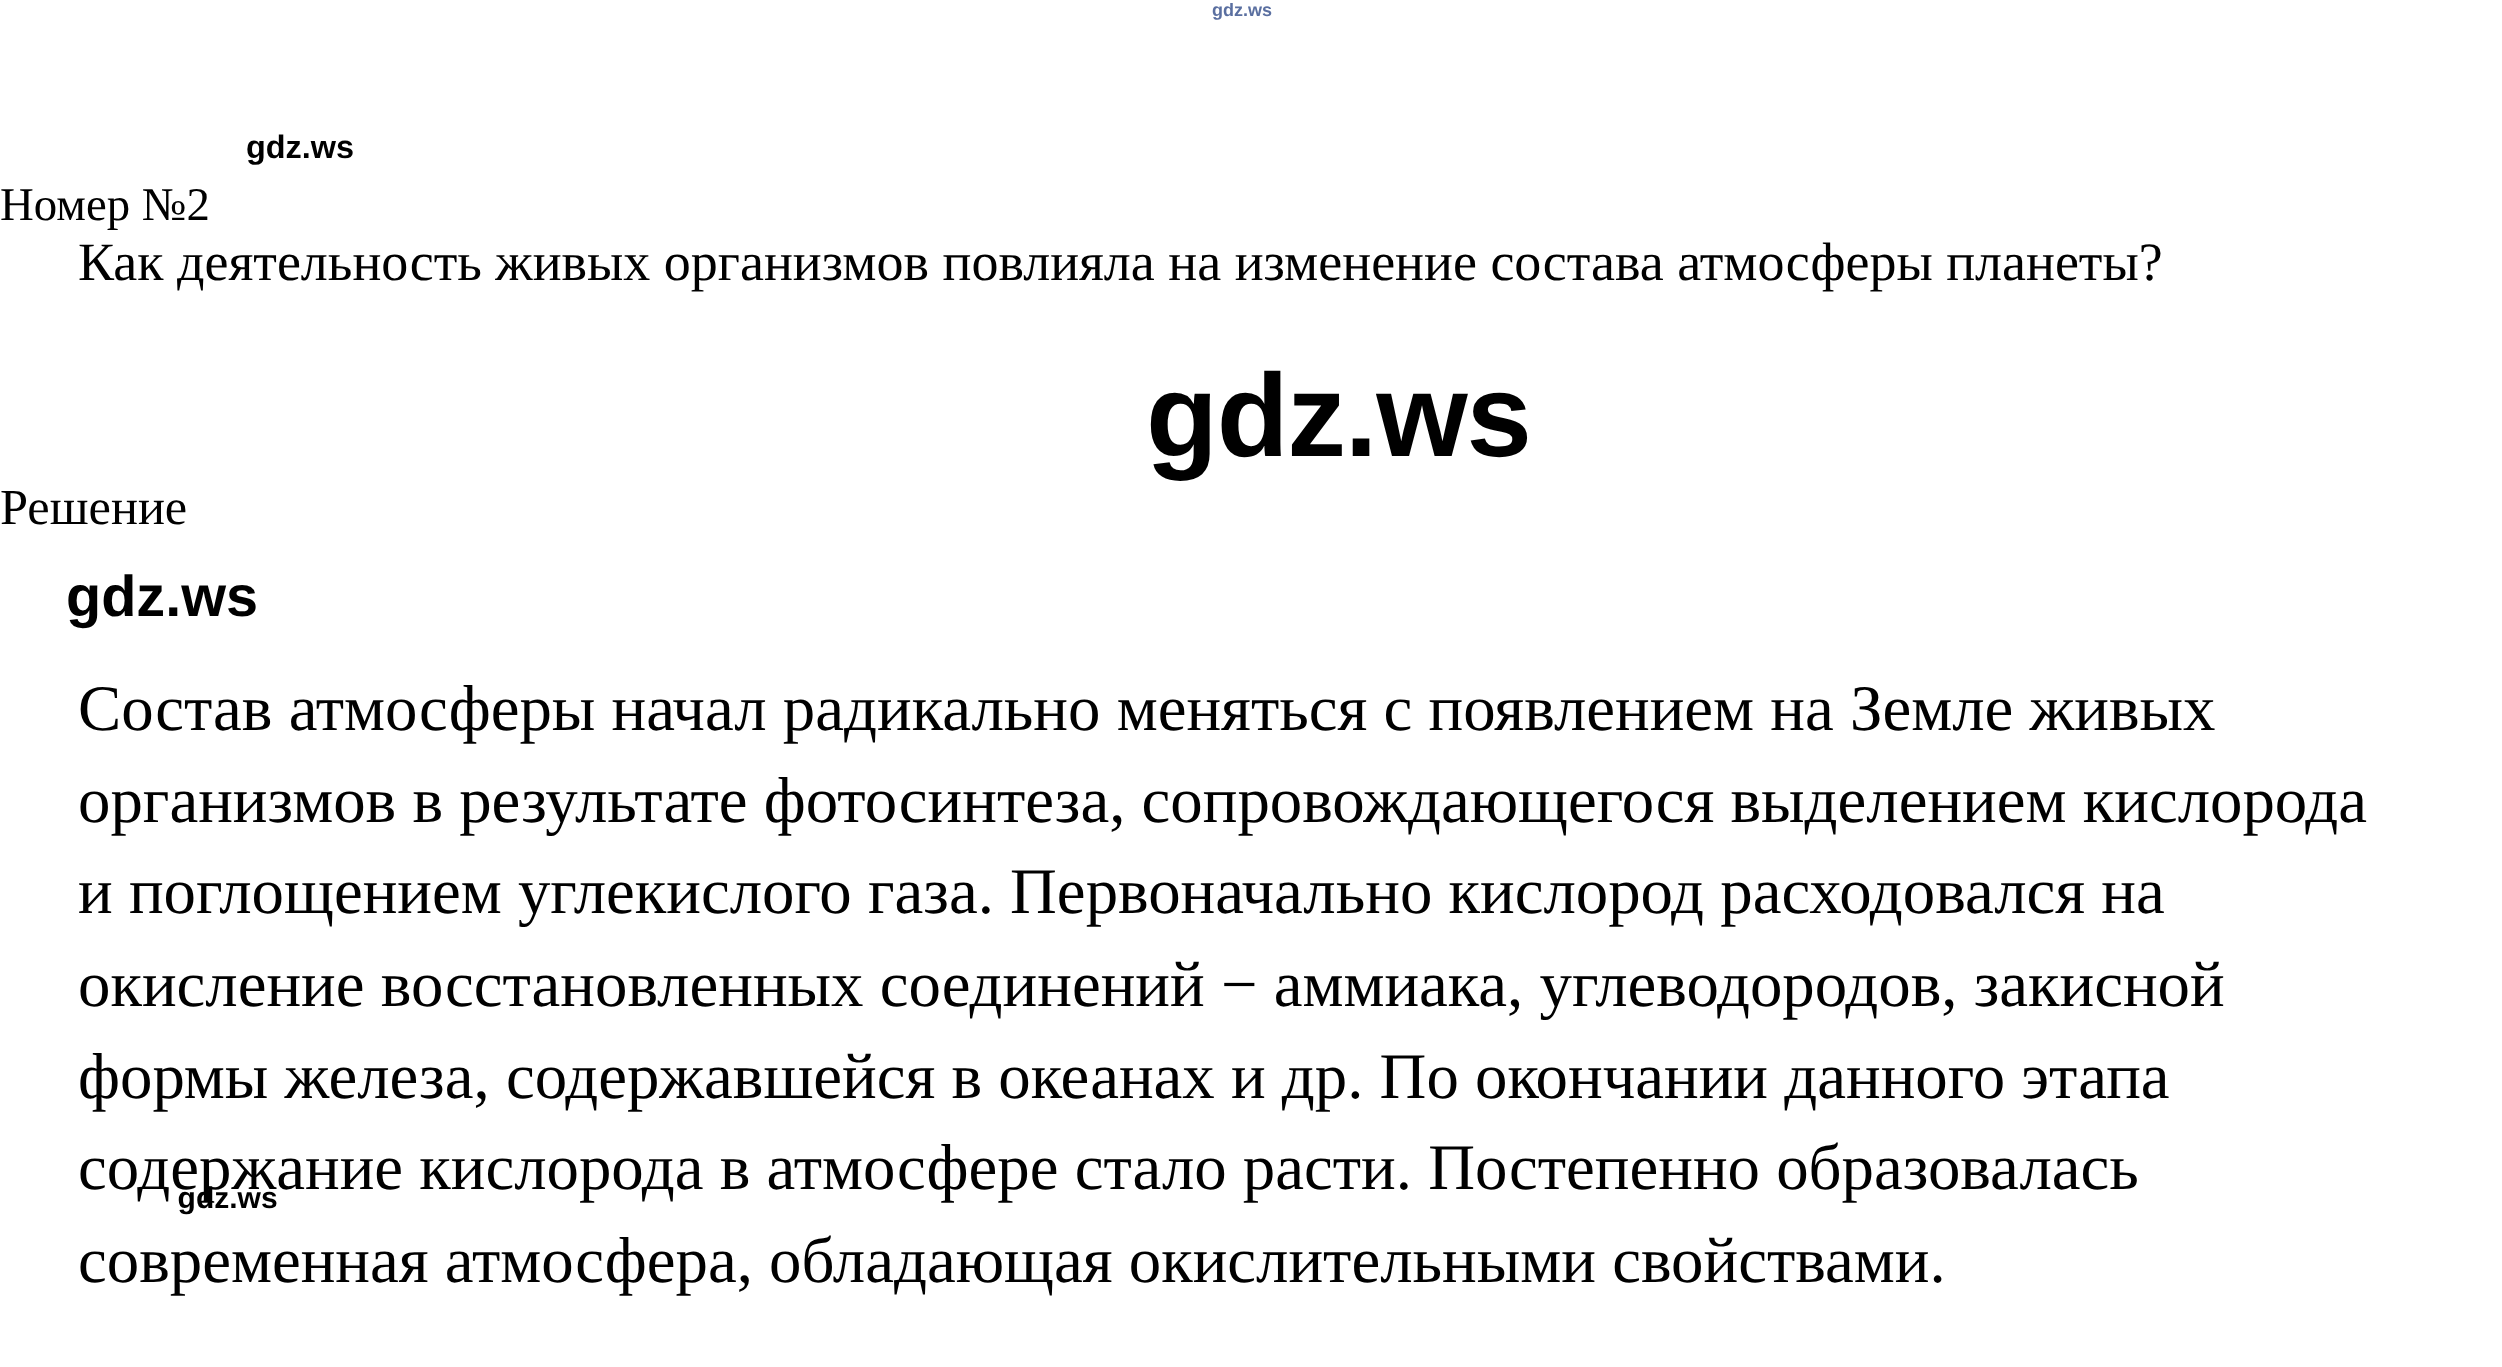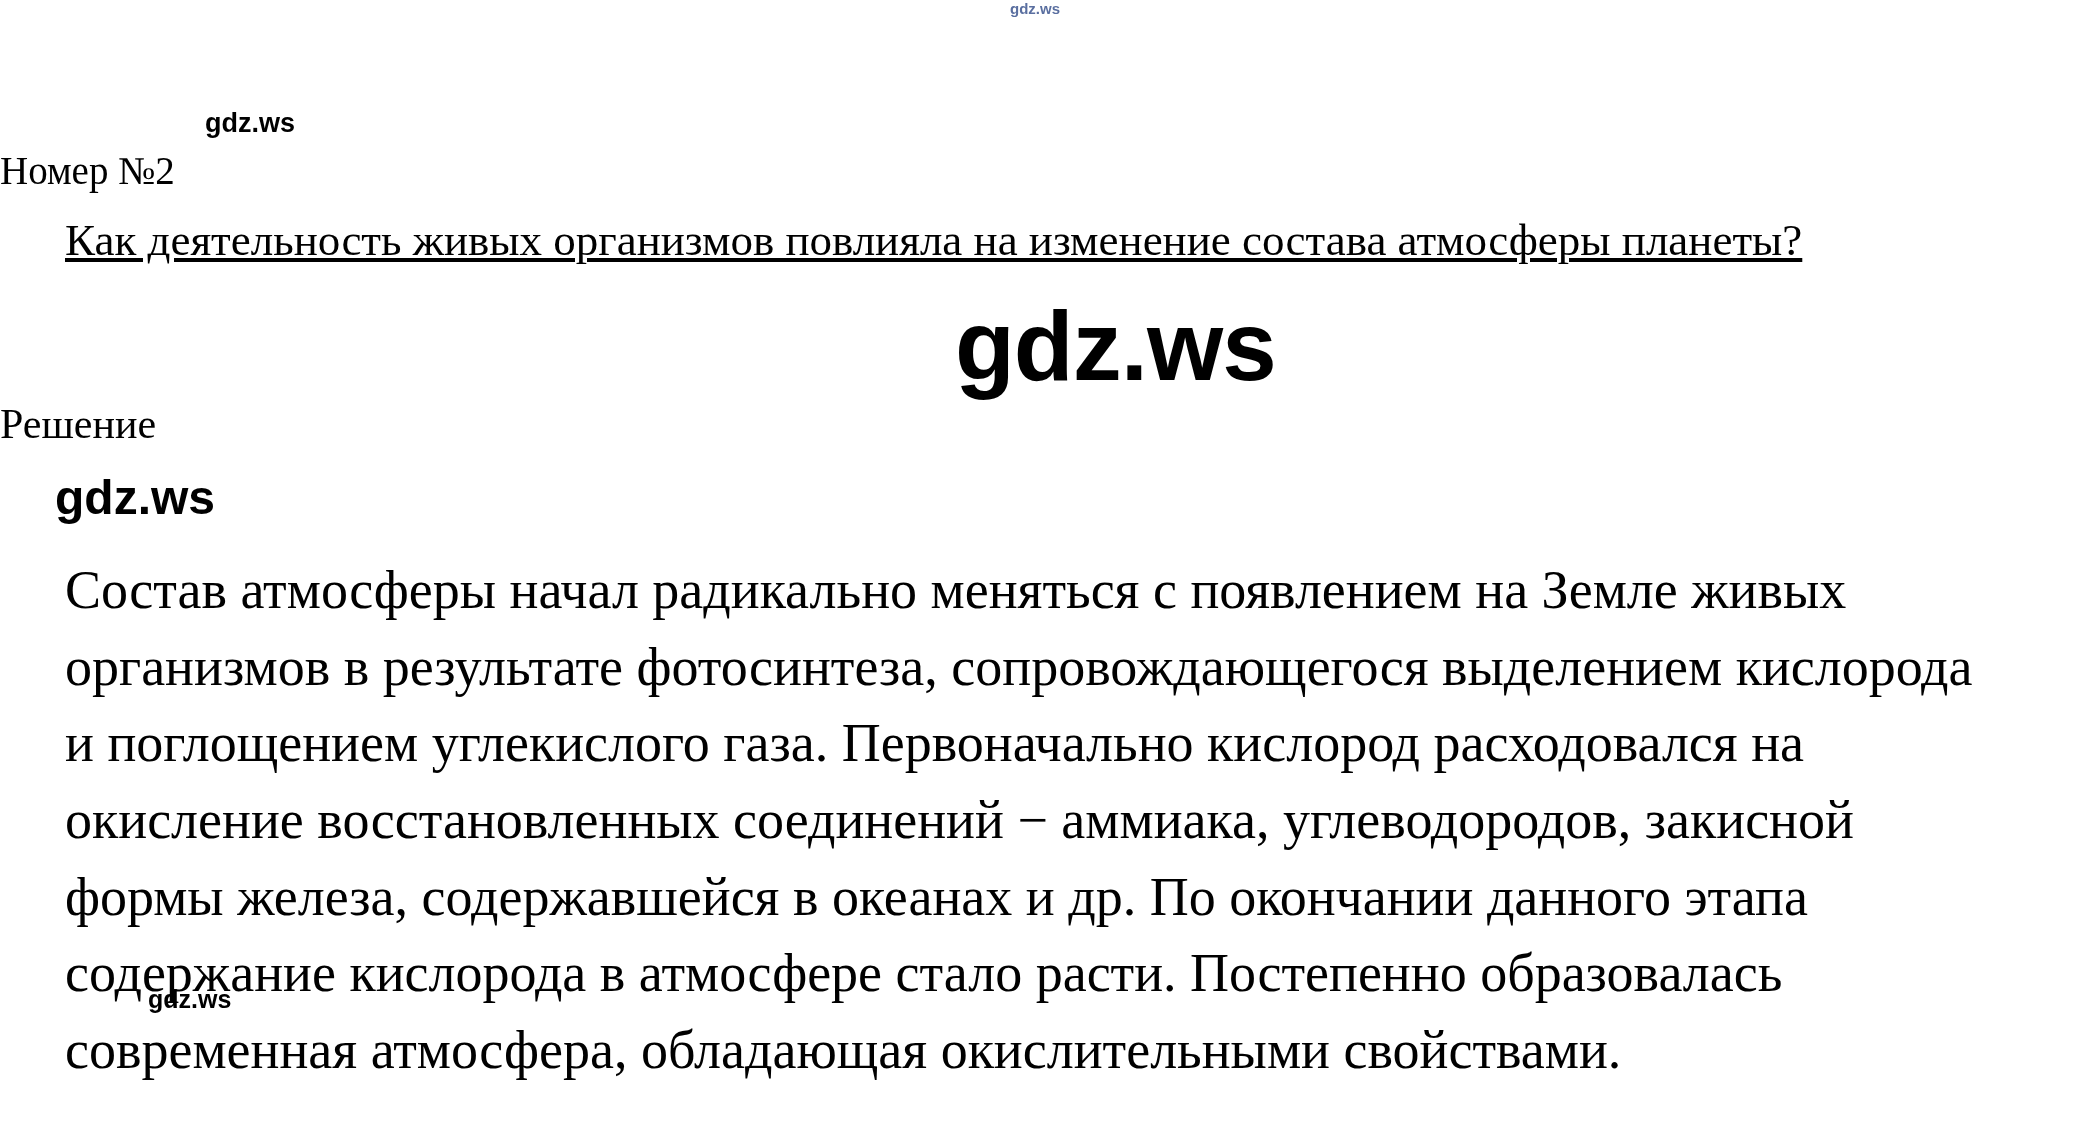--- a/index.html
+++ b/index.html
@@ -61,25 +61,24 @@
     left: 0;
     top: 104px;
     width: 2085px;
     font-size: 39px;
     line-height: 1.1;
     margin-top: 46px;
   }
   .question {
     position: absolute;
     left: 65px;
-    top: 211px;
+    top: 189px;
     width: 1880px;
     font-size: 45px;
     line-height: 1.32;
-    text-decoration: underline;
   }
   .solution-label {
     position: absolute;
     left: 0;
     top: 400px;
     width: 2085px;
     text-align: left;
     font-size: 42px;
   }
   .answer {

